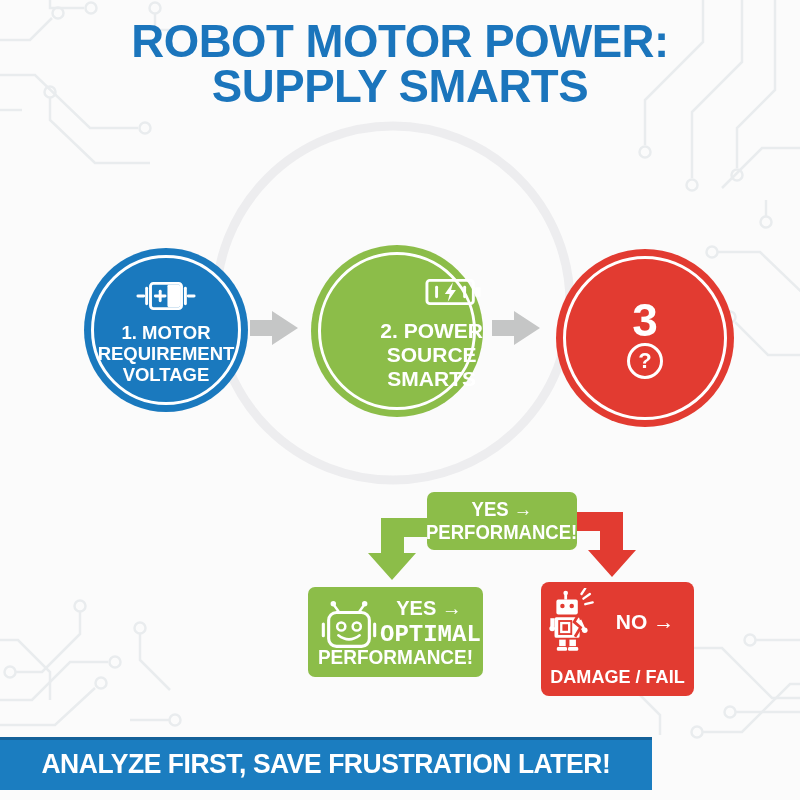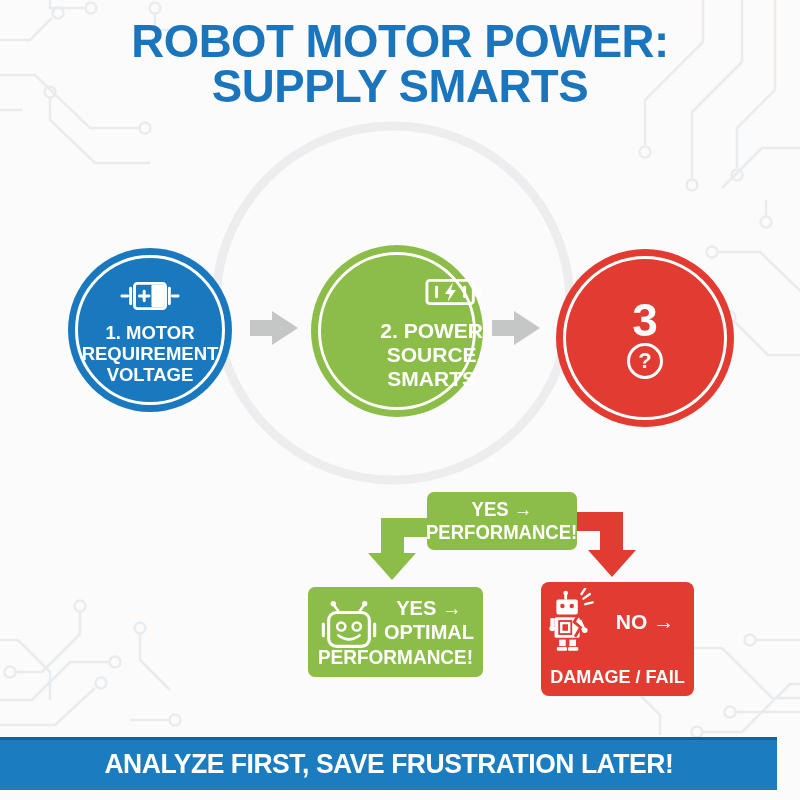--- a/index.html
+++ b/index.html
@@ -20,21 +20,21 @@
     letter-spacing:-0.5px;transform:scaleX(0.97);transform-origin:center top;
   }
 
   
   .step{
     position:absolute;border-radius:50%;
     display:flex;flex-direction:column;align-items:center;justify-content:center;
     color:#fff;text-align:center;
   }
   .step-ring{position:absolute;inset:7px;border:3px solid var(--white,#fff);border-radius:50%;}
-  .step1{left:68px;top:248px;width:164px;height:164px;background:var(--blue,#1a79be);}
+  .step1{left:84px;top:248px;width:164px;height:164px;background:var(--blue,#1a79be);}
   .step2{left:311px;top:245px;width:172px;height:172px;background:var(--green,#8cbd49);align-items:flex-end;}
   .step3{left:556px;top:249px;width:178px;height:178px;background:var(--red,#e23b31);}
   .step1 .step-label{font-size:18.5px;line-height:21px;margin-top:6px;}
   .step2 .step-label{font-size:21px;line-height:24px;margin-top:7px;}
   .step-icon{height:40px;display:flex;align-items:center;justify-content:center;}
   .big-number{font-size:46px;line-height:46px;}
   .match-label{font-size:26px;line-height:30px;margin:2px 0 6px;}
   .q-badge{
     width:36px;height:36px;border:3px solid #fff;border-radius:50%;box-sizing:border-box;
     display:flex;align-items:center;justify-content:center;font-size:22px;line-height:1;
@@ -47,28 +47,28 @@
     display:flex;flex-direction:column;align-items:center;justify-content:center;
     font-size:19.5px;line-height:23px;
   }
   .top-box .tline{transform:scaleX(0.95);}
   .yes-box{left:308px;top:587px;width:175px;height:90px;background:var(--green,#8cbd49);}
   .no-box{left:541px;top:582px;width:153px;height:114px;background:var(--red,#e23b31);border-radius:8px;}
   .box-icon{position:absolute;}
   .yes-box .box-icon{left:10px;top:9px;}
   .no-box .box-icon{left:7px;top:6px;}
   .yes-l1{position:absolute;top:10px;left:72px;width:98px;text-align:center;font-size:20px;}
-  .yes-l2{position:absolute;top:34px;left:72px;width:98px;text-align:center;font-size:20px;}
+  .yes-l2{position:absolute;top:34px;left:72px;width:98px;text-align:center;font-size:24px;font-family:Liberation Mono, monospace;}
   .yes-l3{position:absolute;bottom:8px;left:0;width:100%;text-align:center;font-size:20px;transform:scaleX(0.95);}
   .no-l1{position:absolute;top:28px;left:60px;width:88px;text-align:center;font-size:21px;}
   .no-l2{position:absolute;bottom:8px;left:0;width:100%;text-align:center;font-size:19px;transform:scaleX(0.95);}
 
   
   .footer{
-    position:absolute;left:0;top:737px;width:777px;height:53px;
+    position:absolute;left:0;top:737px;width:652px;height:53px;
     background:var(--banner-blue,#1b7dc0);
     box-shadow:inset 0 3px 0 rgba(8,45,80,0.35);
     color:#fff;display:flex;align-items:center;justify-content:center;text-align:right;
   }
   .footer-text{font-size:28.5px;letter-spacing:-0.5px;transform:scaleX(0.93);}
 
   .trace{stroke:var(--trace-gray,#e9ecee);stroke-width:2.5;fill:none;}
   .trace-node{stroke:var(--trace-gray,#e9ecee);stroke-width:2.5;fill:none;}
   .ring-bg{stroke:var(--ring-gray,#ededef);stroke-width:9;fill:none;}
   .flow-arrow{fill:var(--arrow-gray,#c5c6c6);}

